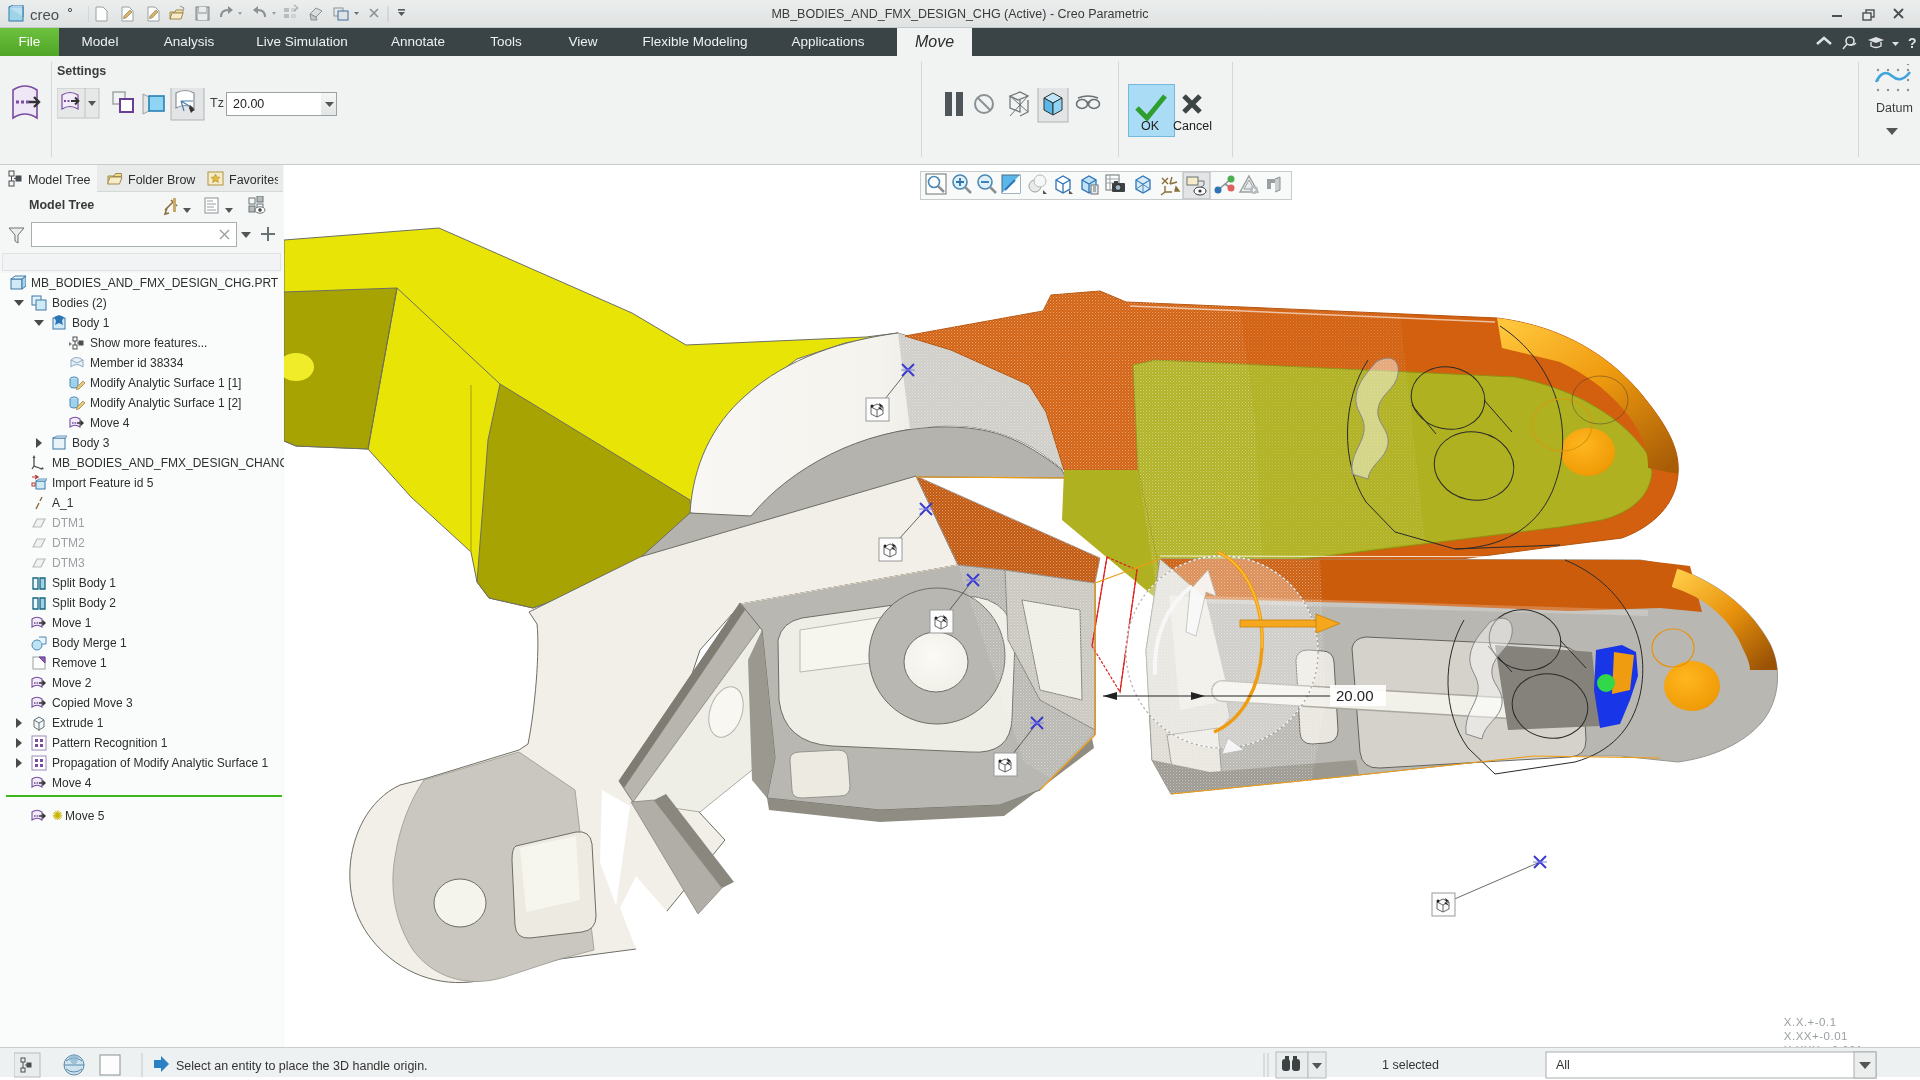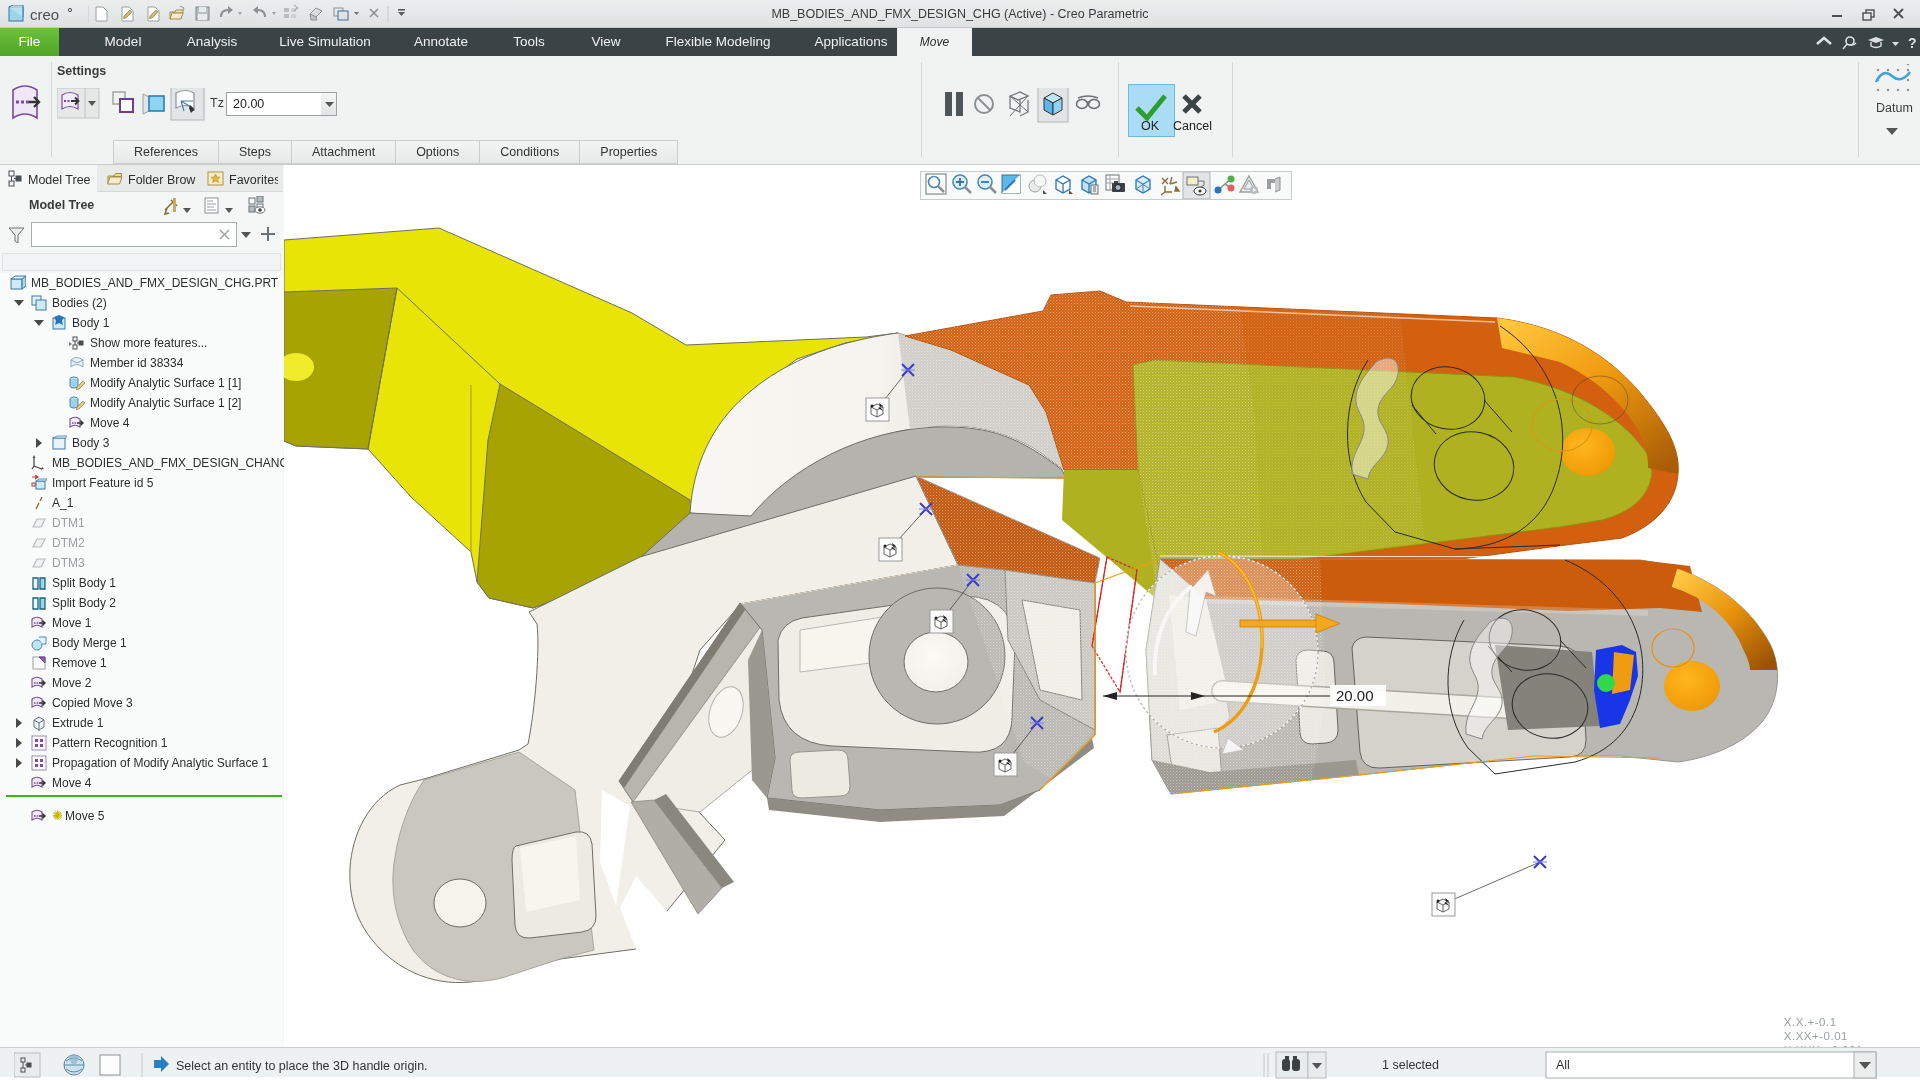--- a/index.html
+++ b/index.html
@@ -4,25 +4,25 @@
 <style>
 * { margin:0; padding:0; box-sizing:border-box; }
 html,body { width:1920px; height:1080px; overflow:hidden; font-family:"Liberation Sans",sans-serif; background:#fff; }
 .abs { position:absolute; }
 #titlebar { position:absolute; left:0; top:0; width:1920px; height:28px;
   background:linear-gradient(#eceeee,#dfe2e2); border-bottom:1px solid #c4c9ca; }
 #titlebar .ttl { position:absolute; top:7px; left:50%; transform:translateX(-50%);
   font-size:12.5px; color:#3a3a3a; }
 #menubar { position:absolute; left:0; top:28px; width:1920px; height:28px; background:#3a4345; }
 #menubar .tab { position:absolute; top:0; height:24px; line-height:28px; color:#eff1f1;
-  font-size:13.5px; transform:translateX(-50%); white-space:nowrap;margin-left:23px; }
+  font-size:13.5px; transform:translateX(-50%); white-space:nowrap; }
 #filetab { position:absolute; left:0; top:0; width:59px; height:28px; text-align:center;
   line-height:28px; color:#fff; font-size:13.5px; background:linear-gradient(#6cc13e,#51a527); }
 #movetab { position:absolute; left:897px; top:0; width:75px; height:28px; background:#f1f3f3;
-  color:#2d2d2d; font-style:italic; font-size:12px; text-align:center; line-height:28px; }
+  color:#2d2d2d; font-style:italic; font-size:16px; text-align:center; line-height:28px; }
 #ribbon { position:absolute; left:0; top:56px; width:1920px; height:109px; background:#f1f2f2;
   border-bottom:1px solid #c7cccd; }
 .vsep { position:absolute; top:6px; width:1px; height:95px; background:#d4d7d8; }
 #dashtabs { position:absolute; left:113px; top:84px; height:24px; display:flex; }
 #dashtabs div { height:24px; line-height:23px; padding:0 20px; font-size:12.5px; color:#333;
   background:linear-gradient(#f3f4f4,#e7e9e9); border:1px solid #c9cdce; border-right:none; }
 #dashtabs div:last-child { border-right:1px solid #c9cdce; }
 #tooltippanel { position:absolute; left:1601px; top:10px; width:256px; height:84px; background:#dfe1e1;
   font-size:12.5px; color:#3c3c3c; padding:8px 10px; line-height:15px; }
 #tooltippanel a { color:#1769b0; text-decoration:underline; }
@@ -213,28 +213,20 @@
         <circle cx="16" cy="26" r="1.2"></circle>
         <circle cx="26" cy="26" r="1.2"></circle>
         <circle cx="36" ccy="26" r="1.2"></circle>
       <circle cx="36" cy="26" r="1.2"></circle>
     </g>
     <path d="M4,18 q7,-14 16,-6 q9,8 18,-4" fill="none" stroke="#3fa4dc" stroke-width="2.5"></path>
     <text x="4" y="48" font-size="12.5" fill="#3c3c3c">Datum</text>
     <path d="M14,64 l12,0 -6,7 z" fill="#555"></path>
   </svg>
 
-  <div id="dashtabs">
-    <div>References</div>
-      <div>Steps</div>
-      <div>Attachment</div>
-      <div>Options</div>
-      <div>Conditions</div>
-      <div>Properties</div>
-  </div>
 </div>
 
 <div id="leftpanel">
   <div class="abs" style="left:0;top:0;width:283px;height:27px;background:#e9ebeb;border-bottom:1px solid #d4d8d9"></div>
   <div class="abs" style="left:0;top:0;width:97px;height:27px;background:#f5f6f6"></div>
   <svg class="abs" style="left:8px;top:5px" width="270" height="18">
     <g stroke="#4a4f52" fill="none">
       <rect x="1" y="1" width="5" height="5"></rect>
         <rect x="8" y="6" width="5" height="5" fill="#4a4f52"></rect>
       <rect x="1" y="11" width="5" height="5"></rect>

